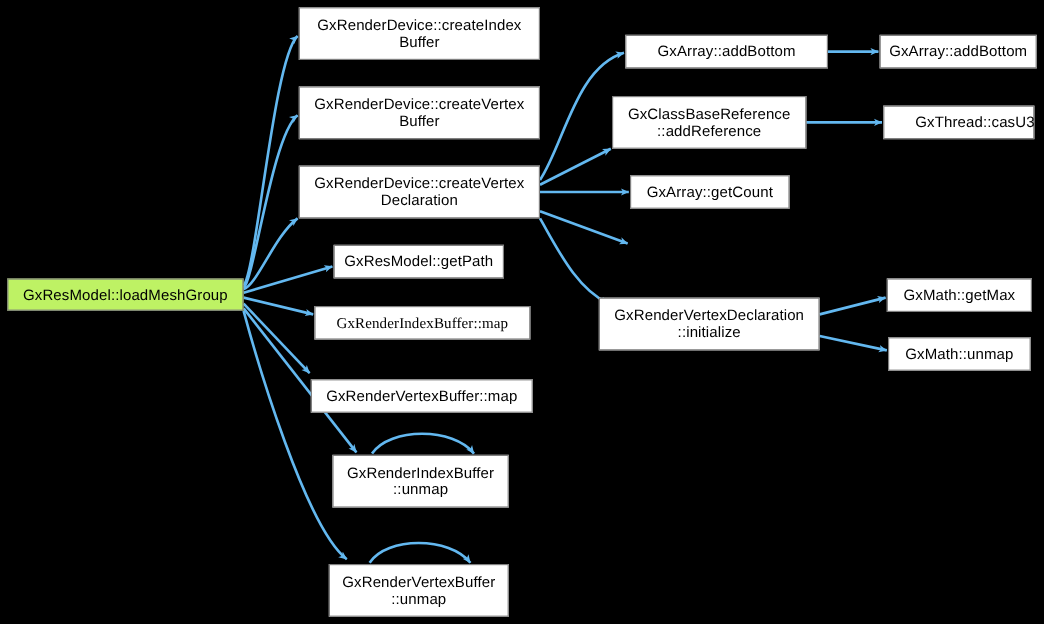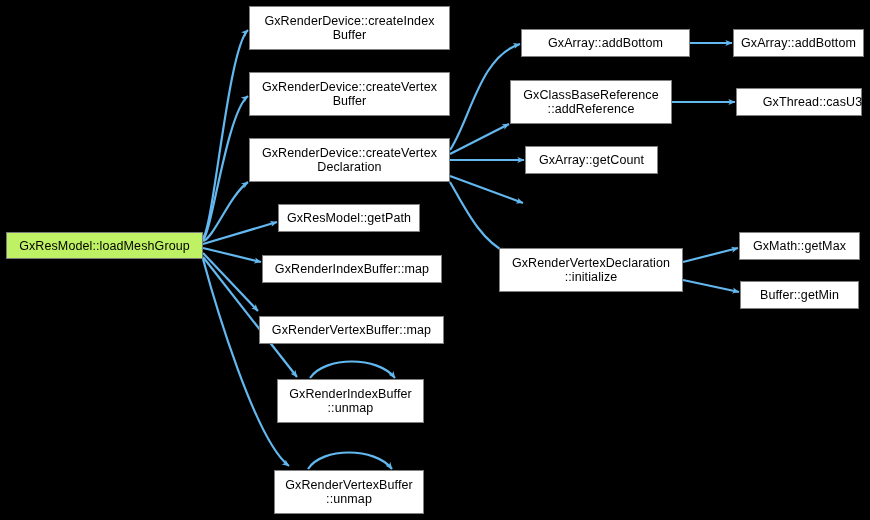--- a/index.html
+++ b/index.html
@@ -78,29 +78,29 @@
       <path d="M 308,469 C 322,447 375,447 392,469" fill="none" stroke="#63b8f0" stroke-width="2.2" marker-end="url(#arrow)"></path>
     </svg>
 <div class="node root" style="left: 6px; top: 232px; width: 197px; height: 27px;"><span class="node-label">GxResModel::loadMeshGroup</span></div>
     <div class="node" style="left: 249px; top: 6px; width: 201px; height: 44px;"><span class="node-label">GxRenderDevice::createIndex
 Buffer</span></div>
     <div class="node" style="left: 249px; top: 72px; width: 201px; height: 44px;"><span class="node-label">GxRenderDevice::createVertex
 Buffer</span></div>
     <div class="node" style="left: 249px; top: 138px; width: 201px; height: 44px;"><span class="node-label">GxRenderDevice::createVertex
 Declaration</span></div>
     <div class="node" style="left: 278px; top: 204px; width: 142px; height: 28px;"><span class="node-label">GxResModel::getPath</span></div>
-    <div class="node" style="left: 262px; top: 255px; width: 180px; height: 28px;"><span class="node-label">GxRenderIndexBuffer::map</span></div>
+    <div class="node" style="left: 262px; top: 255px; width: 180px; height: 28px; font-family: Liberation Serif, serif;"><span class="node-label">GxRenderIndexBuffer::map</span></div>
     <div class="node" style="left: 259px; top: 316px; width: 185px; height: 28px;"><span class="node-label">GxRenderVertexBuffer::map</span></div>
     <div class="node" style="left: 277px; top: 379px; width: 147px; height: 44px;"><span class="node-label">GxRenderIndexBuffer
 ::unmap</span></div>
     <div class="node" style="left: 274px; top: 470px; width: 150px; height: 44px;"><span class="node-label">GxRenderVertexBuffer
 ::unmap</span></div>
     <div class="node" style="left: 521px; top: 29px; width: 169px; height: 28px; align-items: center;"><span class="node-label">GxArray::addBottom</span></div>
     <div class="node" style="left: 510px; top: 80px; width: 162px; height: 44px;"><span class="node-label">GxClassBaseReference
 ::addReference</span></div>
     <div class="node" style="left: 525px; top: 146px; width: 133px; height: 28px;"><span class="node-label">GxArray::getCount</span></div>
     <div class="node" style="left: 499px; top: 248px; width: 184px; height: 44px;"><span class="node-label">GxRenderVertexDeclaration
 ::initialize</span></div>
     <div class="node" style="left: 733px; top: 29px; width: 131px; height: 28px;"><span class="node-label">GxArray::addBottom</span></div>
     <div class="node" style="left: 736px; top: 88px; width: 126px; height: 28px; padding-left: 34px;"><span class="node-label">GxThread::casU32</span></div>
     <div class="node" style="left: 739px; top: 232px; width: 121px; height: 28px;"><span class="node-label">GxMath::getMax</span></div>
-    <div class="node" style="left: 740px; top: 281px; width: 119px; height: 28px;"><span class="node-label">Buffer::getMin</span></div>
+    <div class="node" style="left: 740px; top: 281px; width: 119px; height: 28px;"><span class="node-label">GxMath::unmap</span></div>
   </div>
 
 </body></html>

